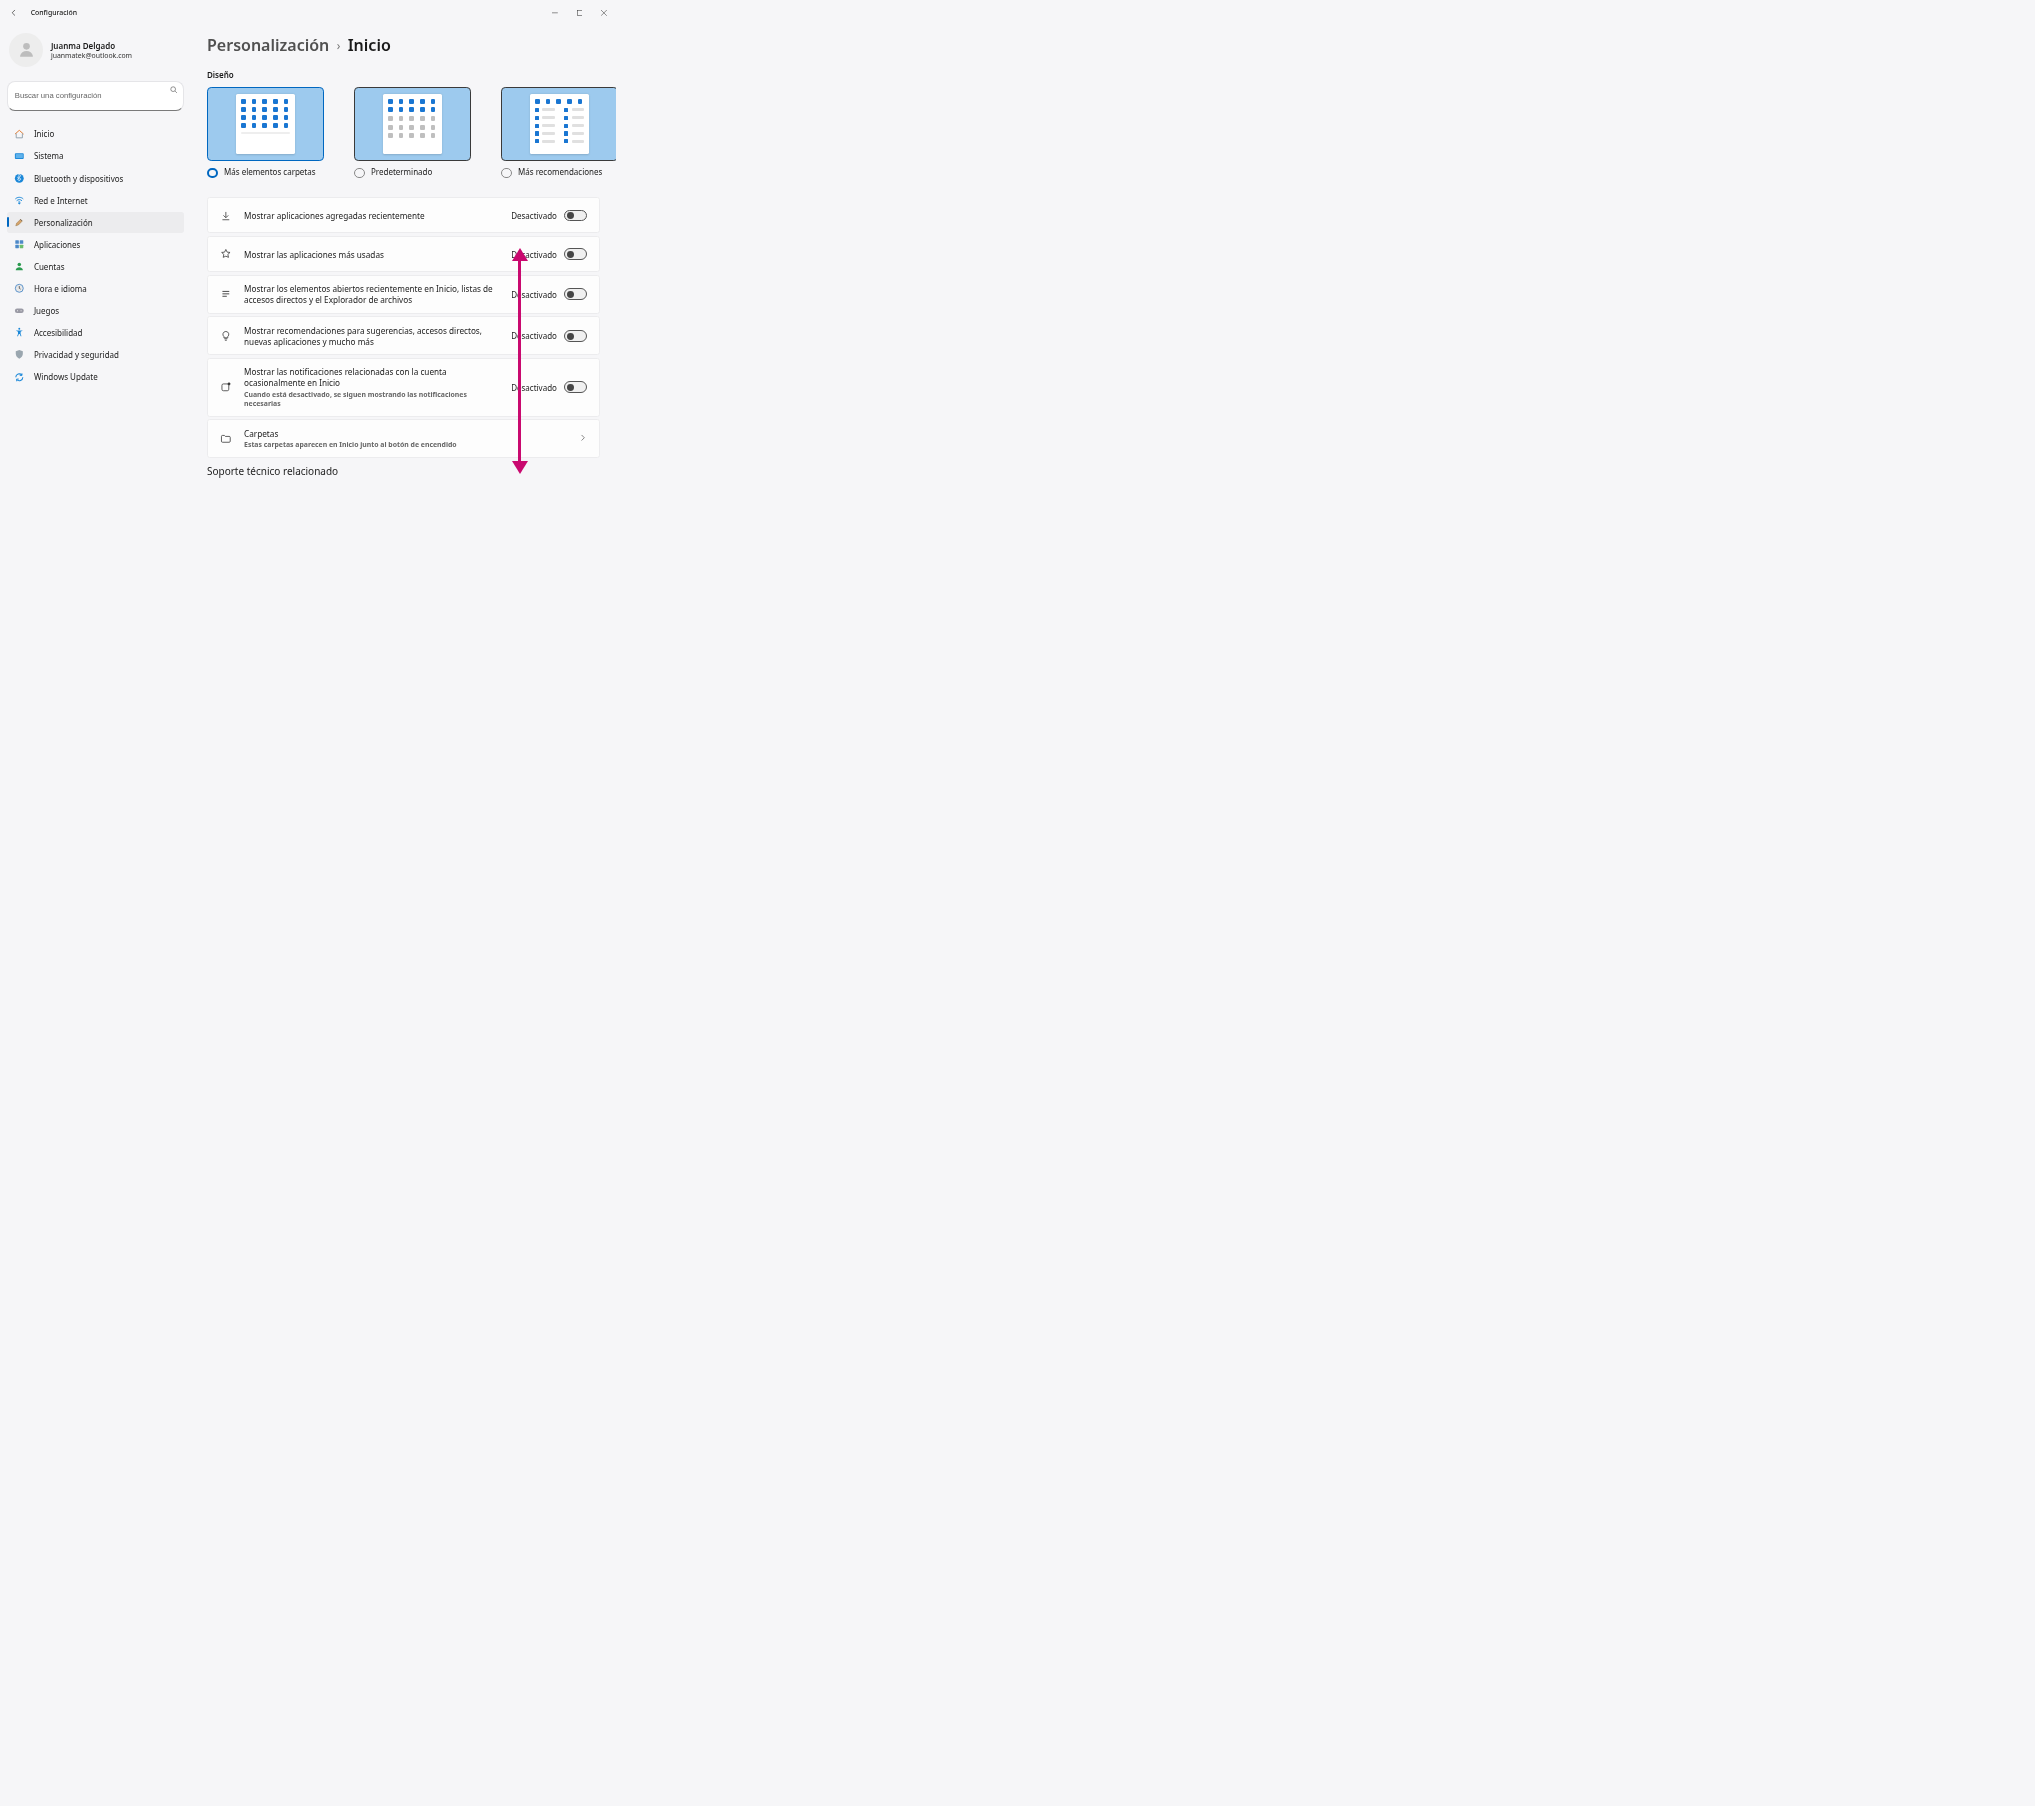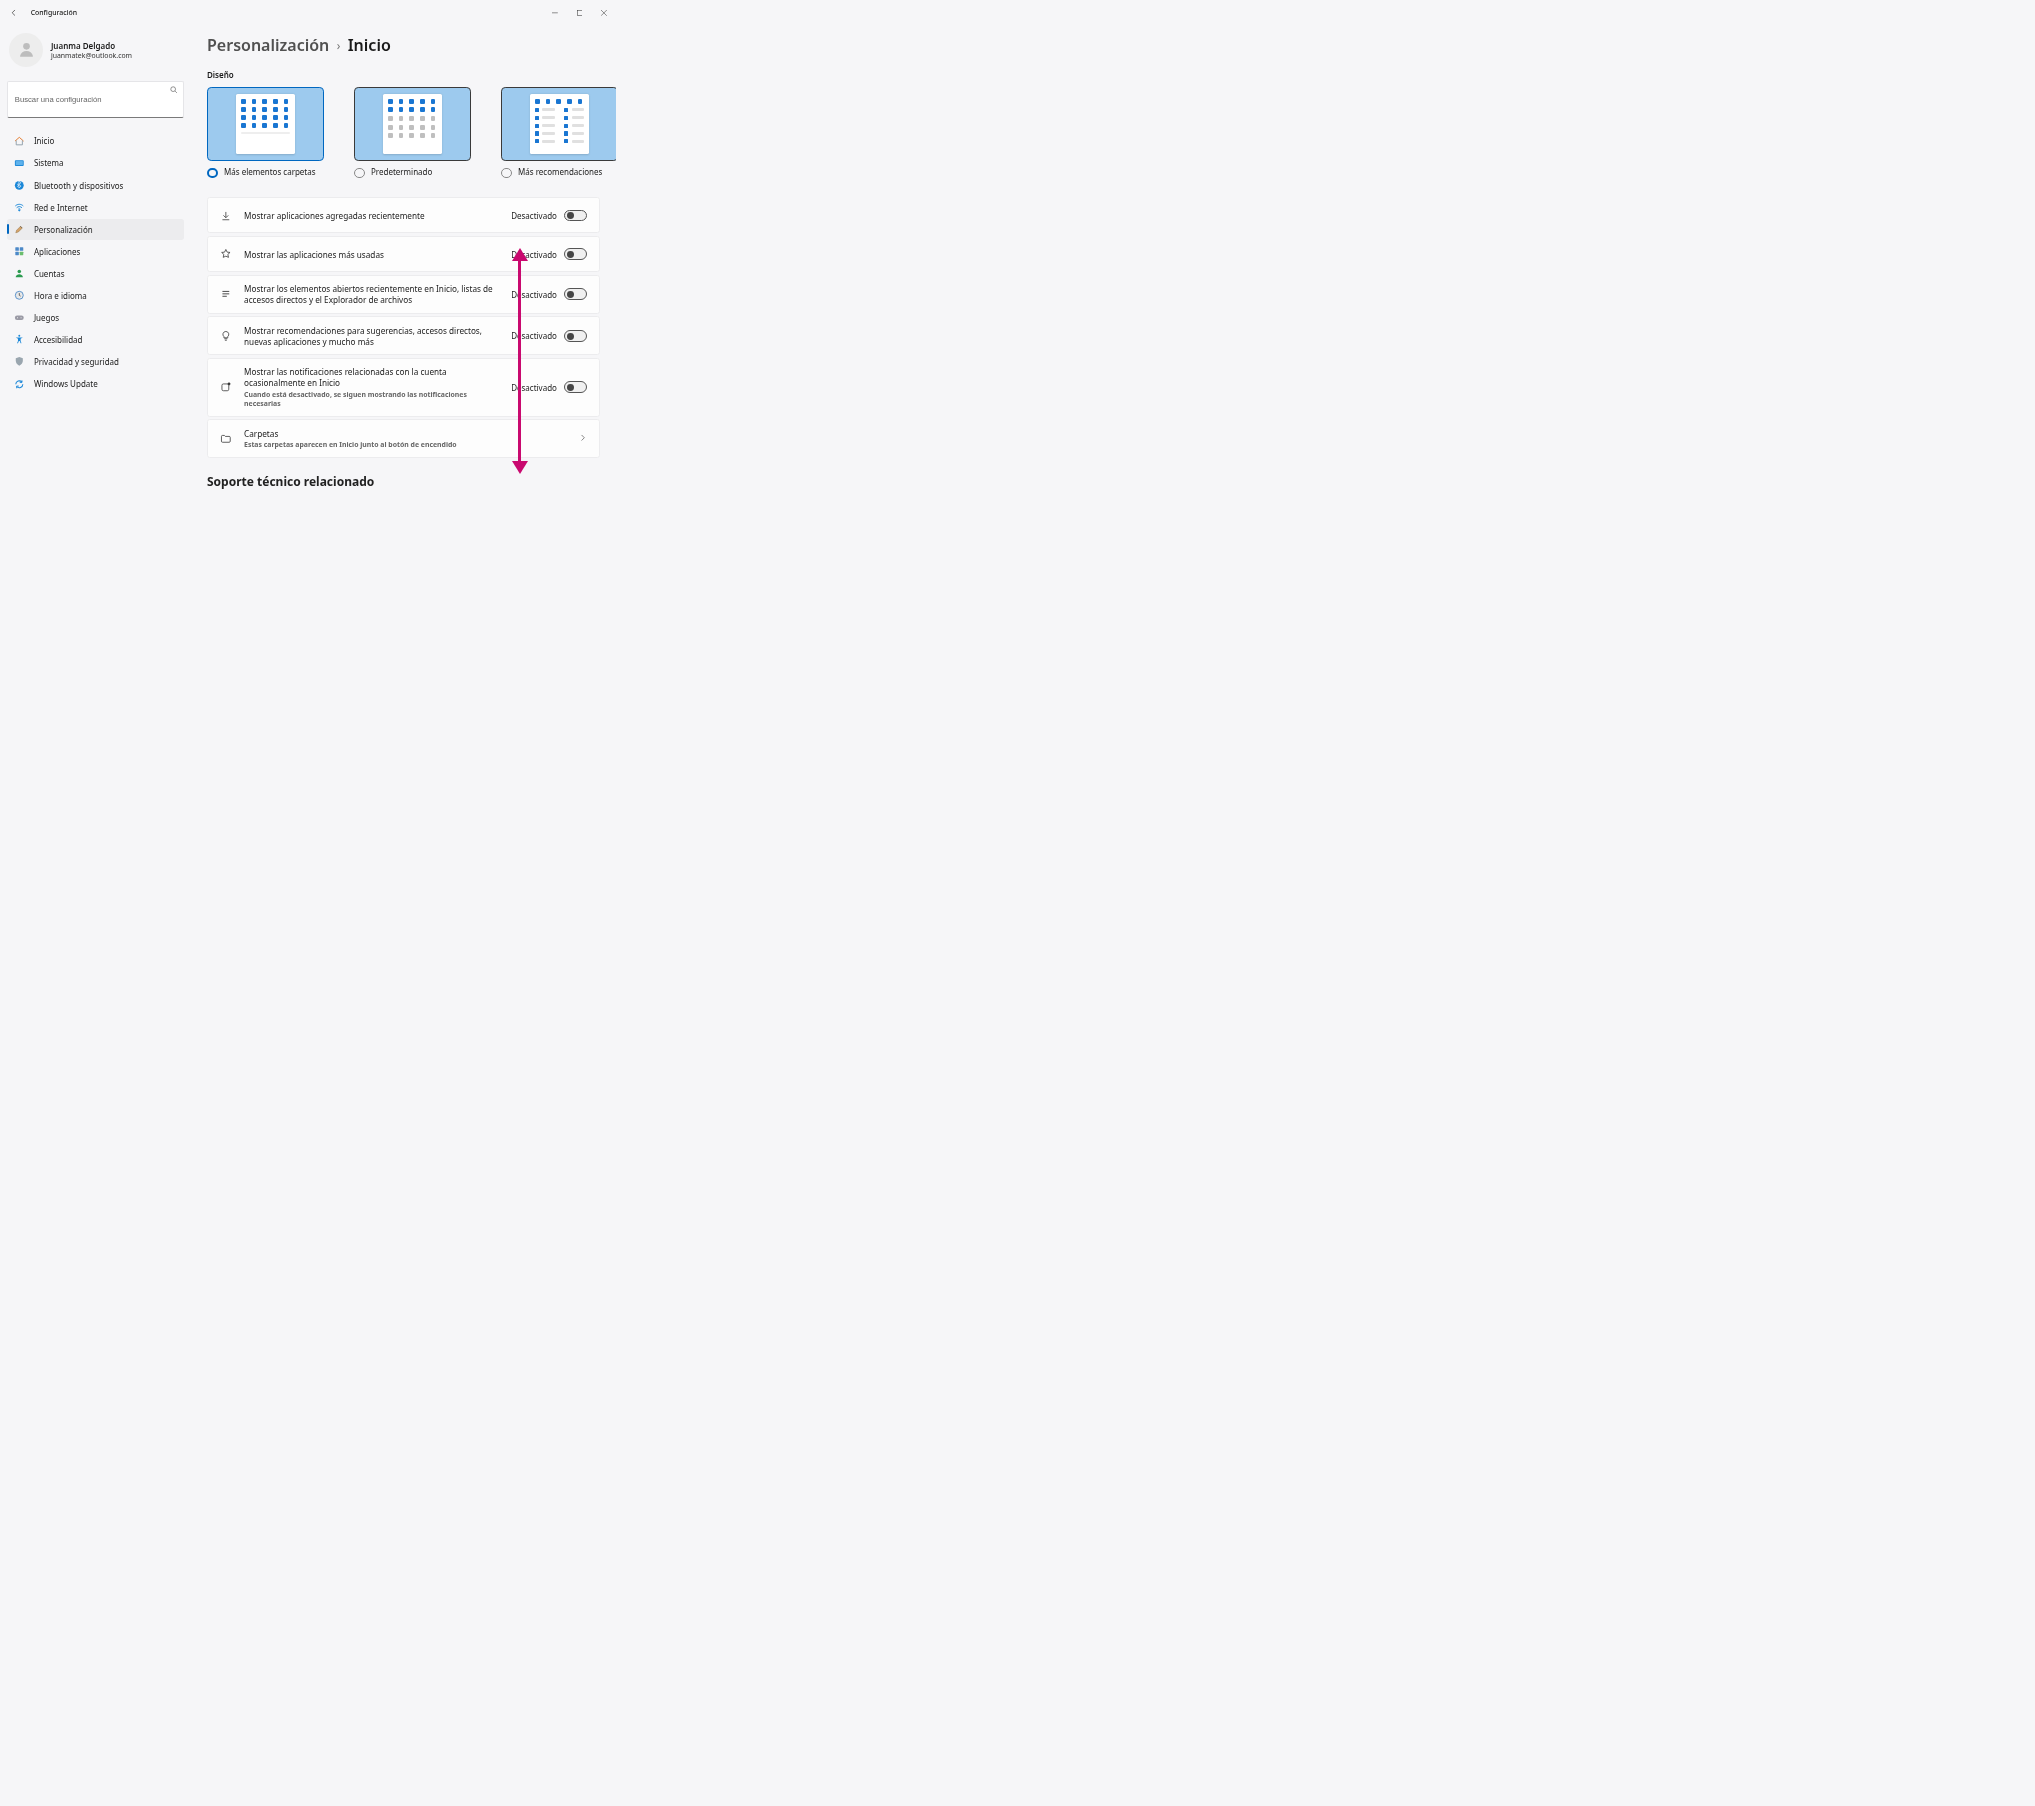--- a/index.html
+++ b/index.html
@@ -42,23 +42,23 @@
     width: 34px; height: 34px; border-radius:50%;
     background:#ededed; display:flex; align-items:center; justify-content:center;
   }
   .avatar svg { width:19px; height:19px; fill:#bdbdbd; }
   .profile-name { font-weight:600; font-size:8px; }
   .profile-email { font-size:6.9px; color:#333; }
   .search {
     position:relative; margin-bottom: 12.7px;
   }
   .search input {
-    width: 100%; height: 37px; border: 0.5px solid #e5e5e8;
+    width: 100%; height: 30px; border: 0.5px solid #e5e5e8;
     border-bottom: 0.8px solid #7a7a7a;
-    border-radius: 2px; background:#fff; padding: 0 21px 0 6.4px;
+    border-radius: 8px; background:#fff; padding: 0 21px 0 6.4px;
     font-size:7.7px; color:#555;
   }
   .search input::placeholder { color:#666; }
   .search-icon { position:absolute; right:5.3px; top:4.2px; color:#555; }
   .nav { display:flex; flex-direction:column; gap:1.1px; }
   .nav-item {
     display:flex; align-items:center; gap:9.5px;
     height: 21px; padding: 0 6.4px; border-radius: 2.7px;
     cursor:pointer; color:#1a1a1a; font-size:8px;
     position:relative;
@@ -130,21 +130,21 @@
     left:518px; top:260px; width:3.2px; height:202px;
     background:#c9096f;
   }
   .arrow-annotation::before,
   .arrow-annotation::after {
     content:""; position:absolute; left:50%; transform:translateX(-50%);
     border-left:8px solid transparent; border-right:8px solid transparent;
   }
   .arrow-annotation::before { top:-11.7px; border-bottom:13.8px solid #c9096f; }
   .arrow-annotation::after  { bottom:-11.7px; border-top:13.8px solid #c9096f; }
-  .related-heading { font-size:12px; font-weight:700; margin-top:15px; color:#222;}
+  .related-heading { font-size:10px; font-weight:400; margin-top:6px; color:#222;}
   .grid-dots { display:grid; grid-template-columns:repeat(5,1fr); gap:3.2px 4.2px; }
   .dot-b { width:4.8px; height:4.8px; border-radius:1.1px; background:#1976d2; }
   .dot-g { width:4.8px; height:4.8px; border-radius:1.1px; background:#bfbfbf; margin-top:0.5px; }
   .line { width:100%; height:2.7px; border-radius:1.1px; background:#eee; margin-top:4.2px;}
   .split-list { display:flex; flex-direction:column; gap:3.7px; }
   .split-row { display:flex; align-items:center; gap:3.2px; }
   .sq-b { width:4.2px; height:4.2px; border-radius:0.5px; background:#1976d2; }
   .ln-g { height:3.2px; border-radius:1.1px; background:#e0e0e0; flex:1;}
 </style>
 </head>

